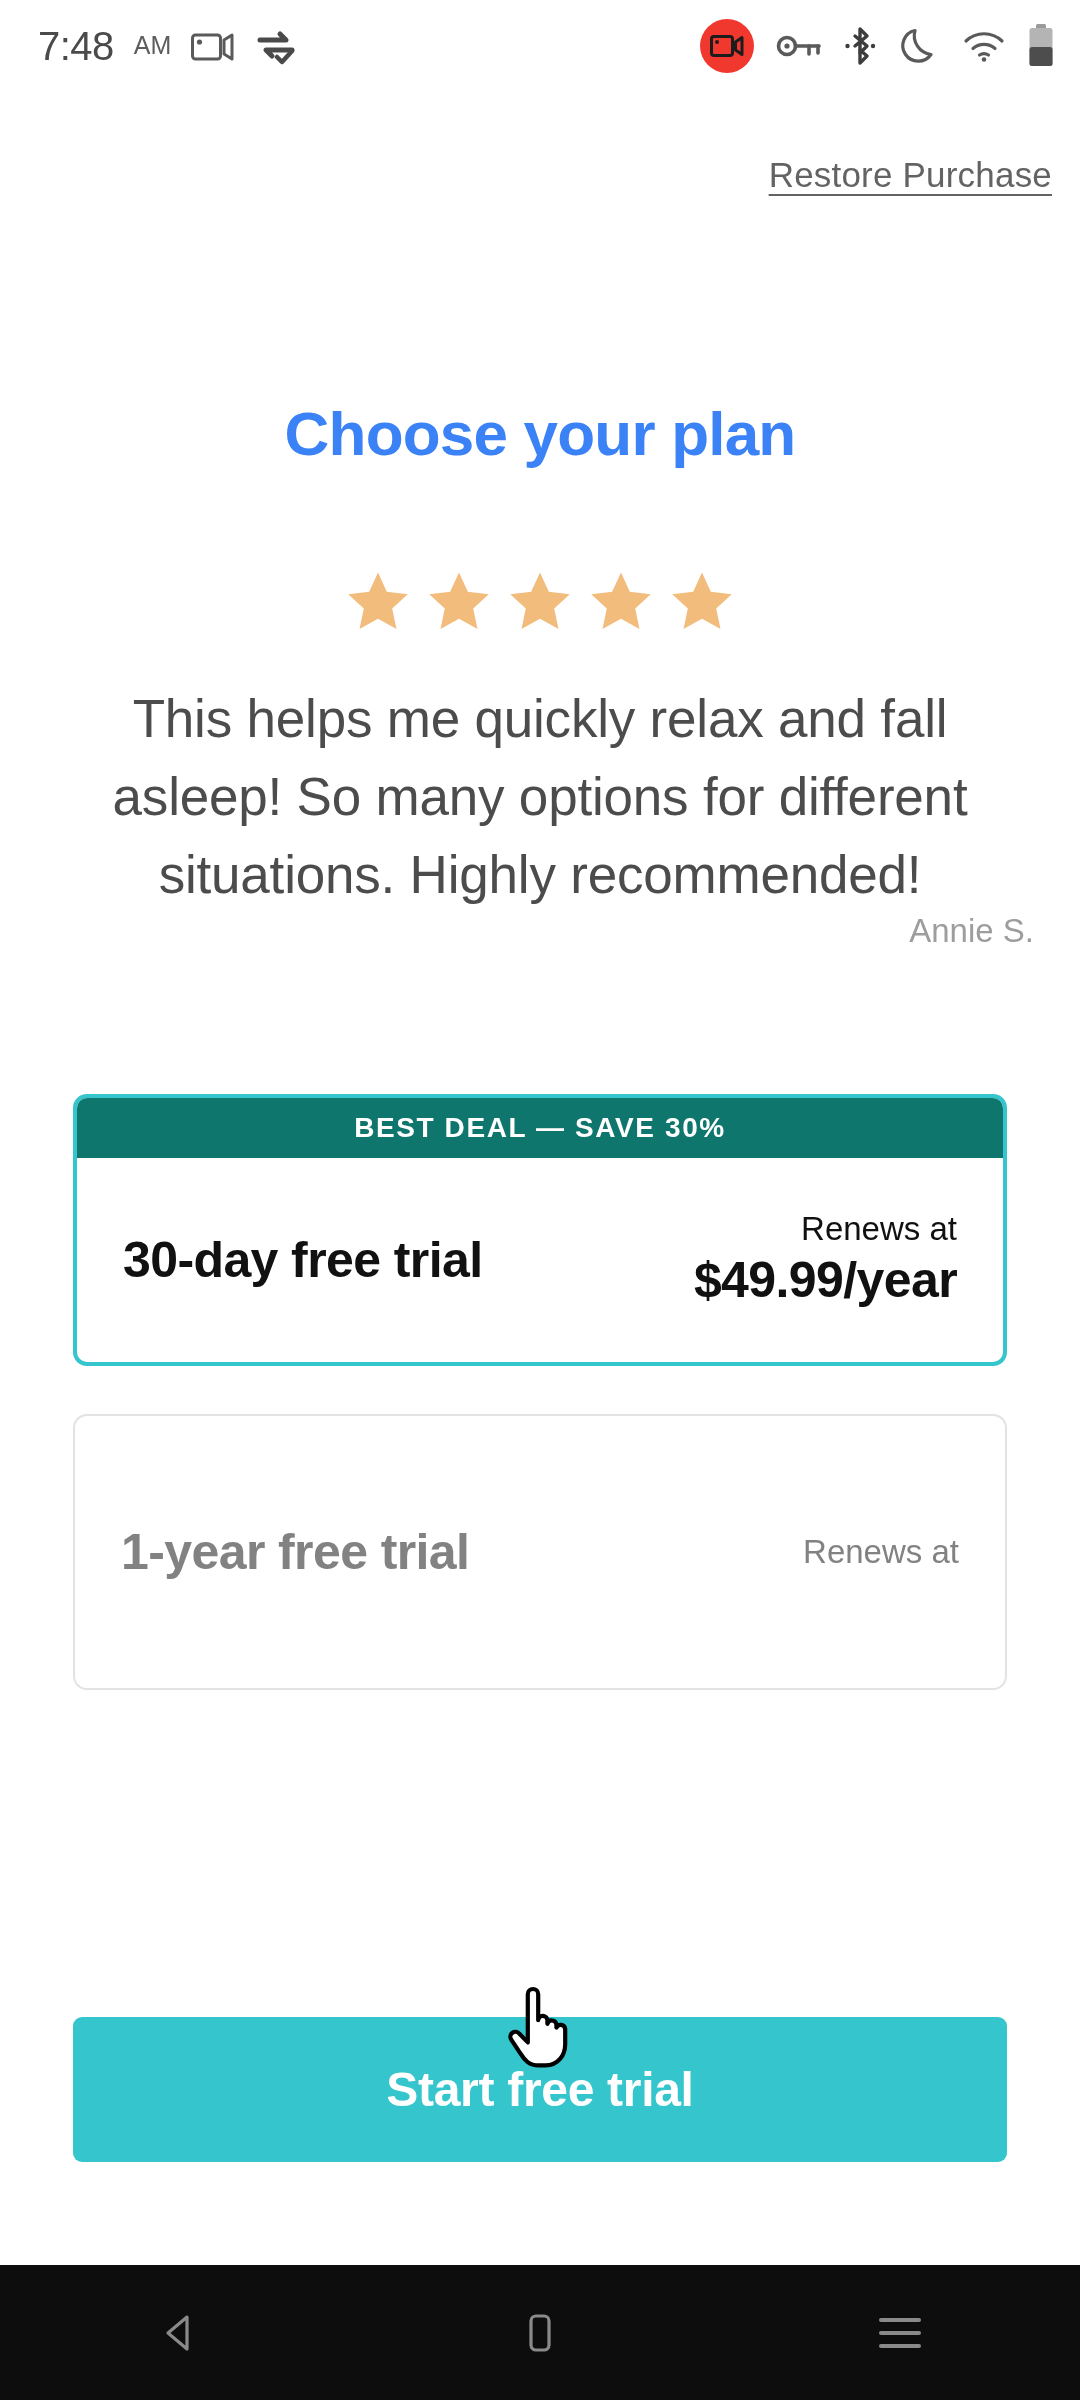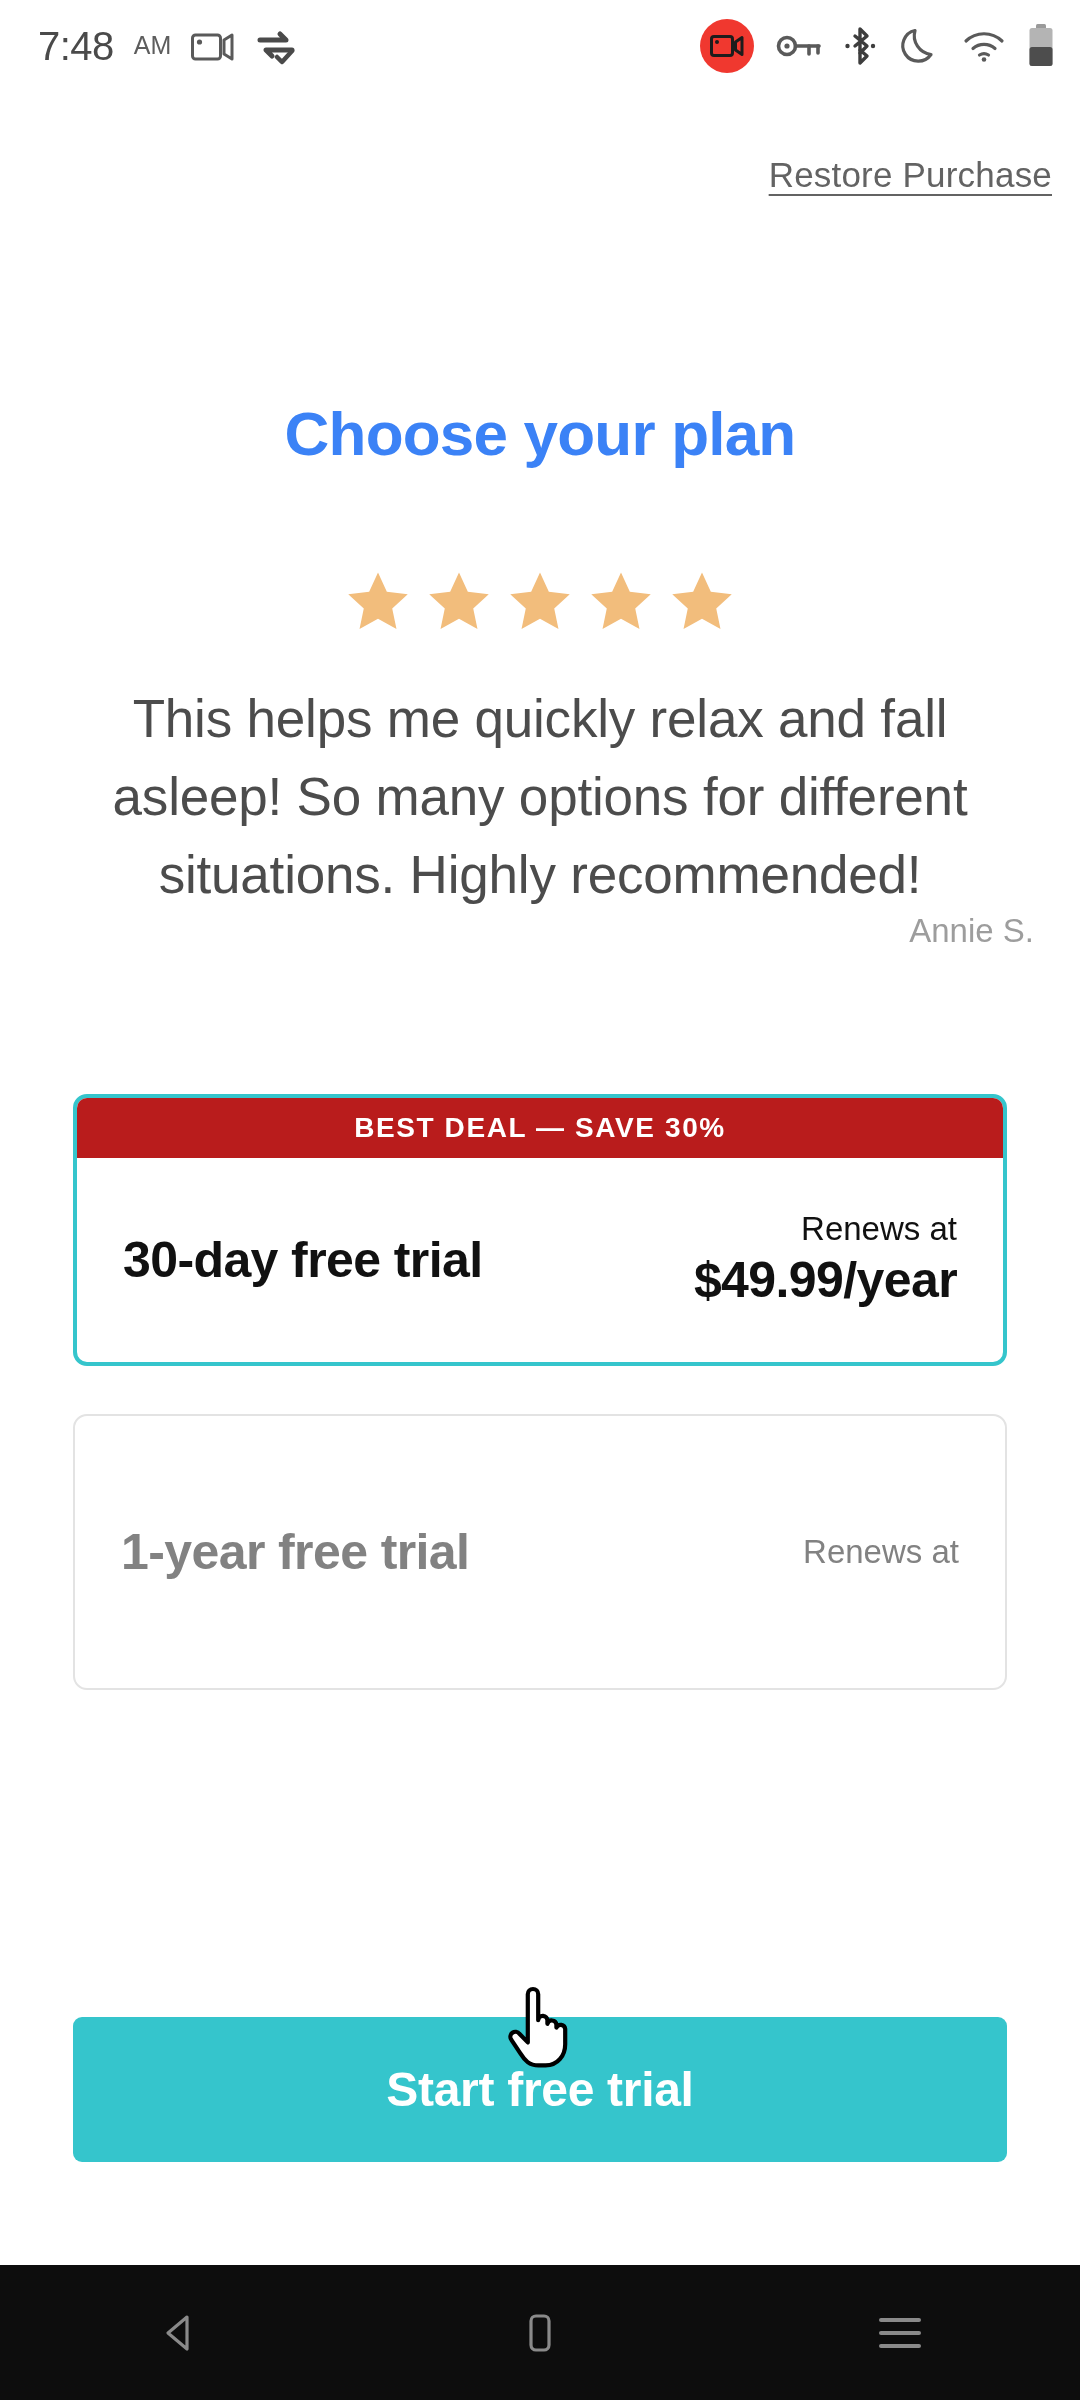--- a/index.html
+++ b/index.html
@@ -98,21 +98,21 @@
   }
   .plan-card.selected {
     border:4px solid #35C5CC;
   }
   .plan-card.unselected {
     border:2px solid #E3E3E3;
     margin-top:48px;
   }
 
   .ribbon {
-    background:#b91c1c;
+    background:#0f766e;
     height:60px;
     display:flex; align-items:center; justify-content:center;
     color:#ffffff;
     font-size:28px; font-weight:700;
     letter-spacing:1.6px;
   }
 
   .plan-body {
     display:flex; align-items:center; justify-content:space-between;
     padding:0 46px;

